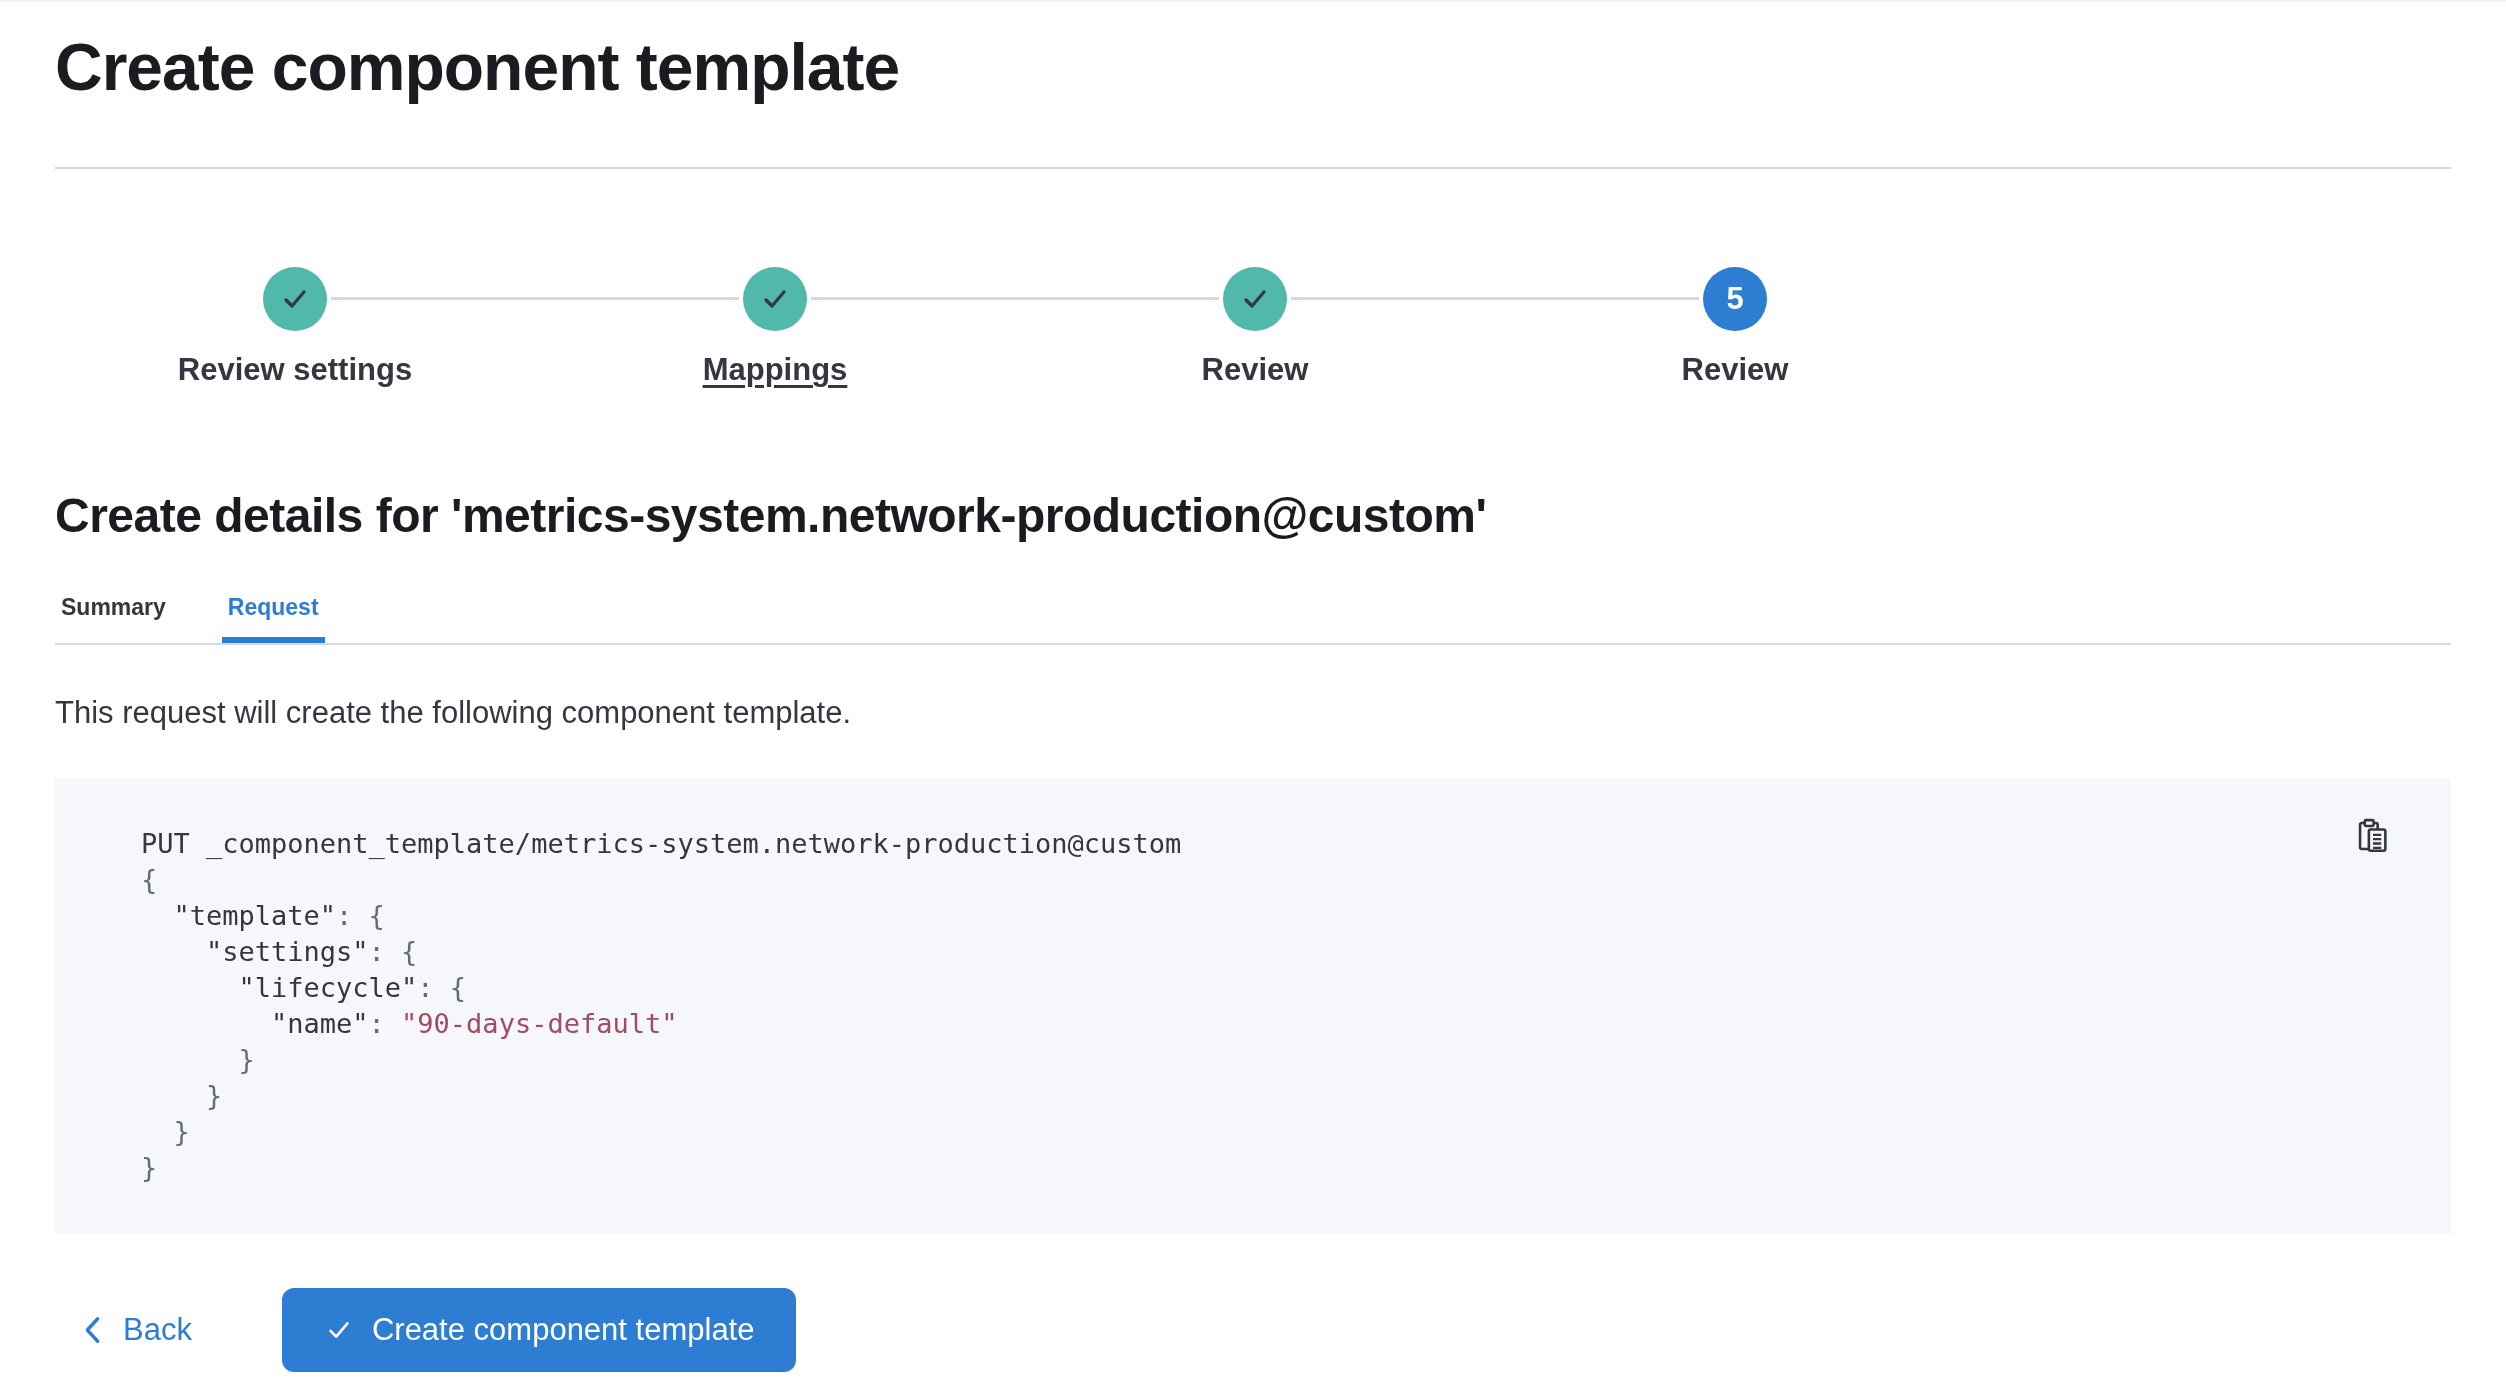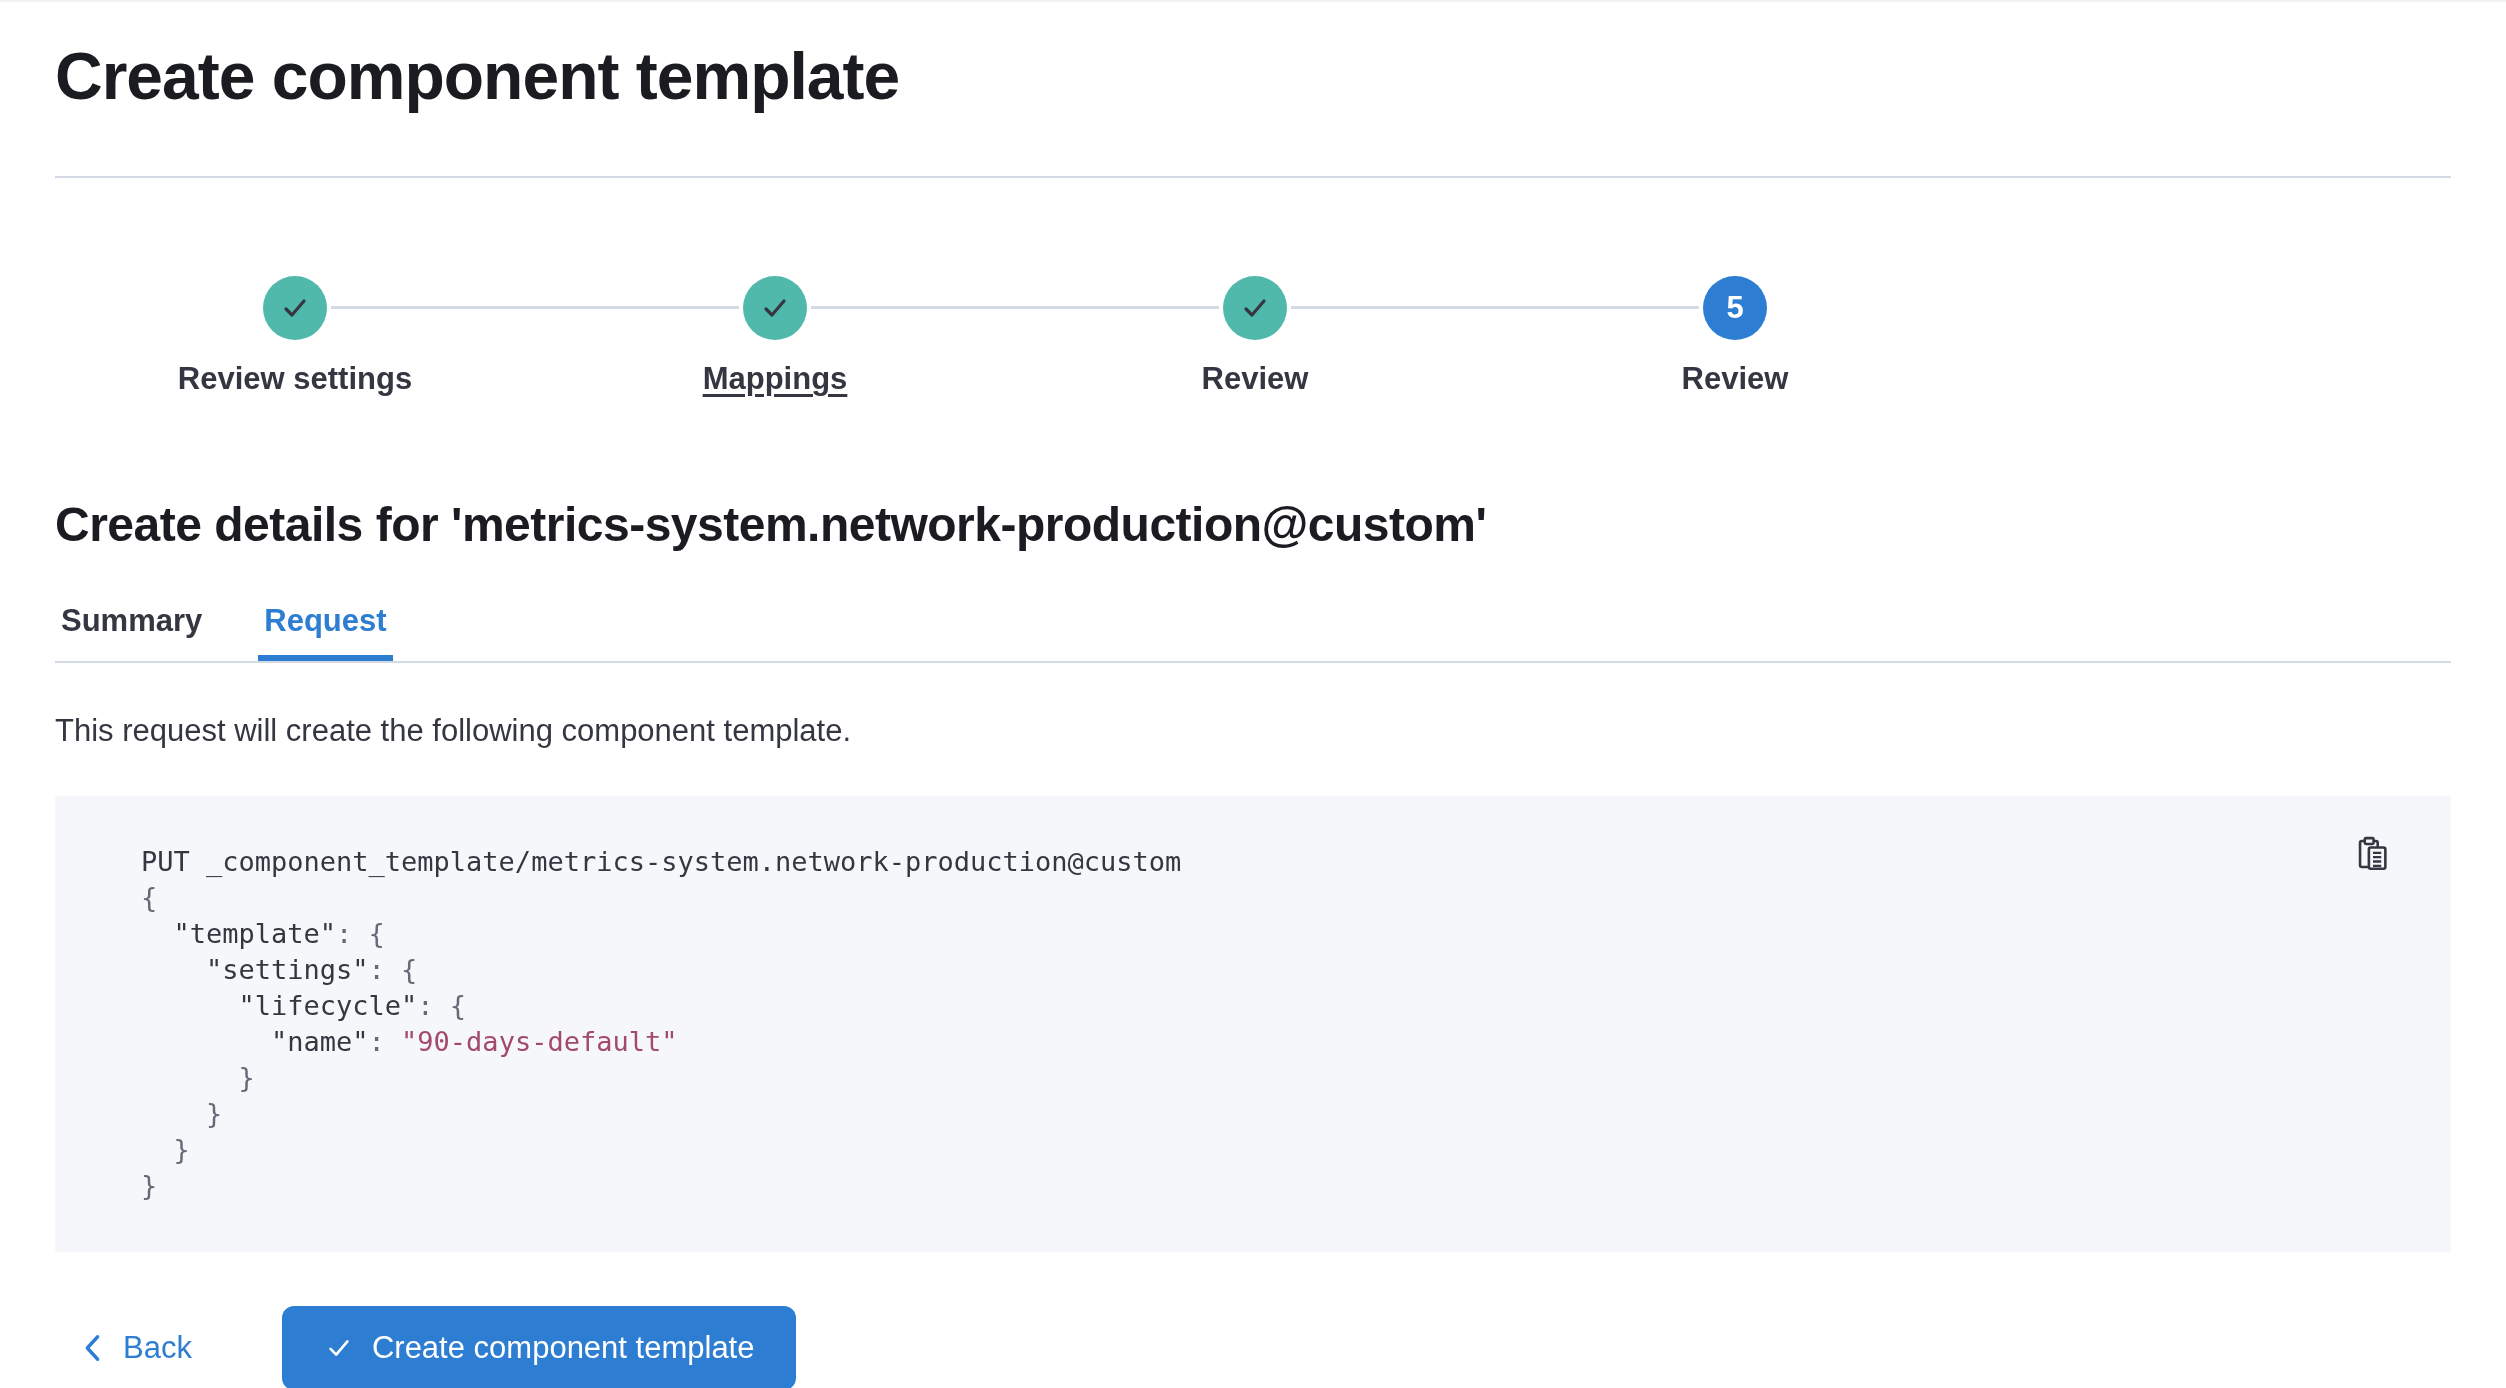--- a/index.html
+++ b/index.html
@@ -8,21 +8,21 @@
     --border:#d3dae6;
     --text:#343741;
     --title:#1a1c21;
     --code-bg:#f5f7fa;
     --code-string:#a34a68;
     --code-punct:#646a77;
   }
   *{margin:0;padding:0;box-sizing:border-box;}
   html,body{width:2506px;height:1388px;background:#fff;}
   body{font-family:"Liberation Sans","DejaVu Sans",sans-serif;color:var(--text);}
-  .page{width:2506px;height:1388px;padding:9px 55px;border-top:2px solid #f0f1f4;}
+  .page{width:2506px;height:1388px;padding:0 55px;border-top:2px solid #f0f1f4;}
 
   
   .page-title{font-size:66px;font-weight:800;letter-spacing:-1px;color:var(--title);margin-top:26px;line-height:1.2;}
   .title-rule{border:none;border-top:2px solid var(--border);margin-top:60px;}
 
   
   .steps{display:flex;margin-top:98px;}
   .step{width:480px;display:flex;flex-direction:column;align-items:center;position:relative;cursor:pointer;background:none;border:none;font:inherit;}
   .step-track{height:64px;width:100%;display:flex;align-items:center;justify-content:center;position:relative;}
   .connector{position:absolute;top:30px;height:3px;background:var(--border);}
@@ -34,21 +34,21 @@
   .circle.complete{background:var(--success);}
   .circle.current{background:var(--primary);color:#fff;font-size:31px;font-weight:700;}
   .step-label{margin-top:20px;font-size:31px;font-weight:700;color:var(--text);line-height:1.25;}
   .step-label.underlined{text-decoration:underline;text-decoration-thickness:3px;text-underline-offset:5px;}
 
   
   .review-heading{font-size:48px;font-weight:800;letter-spacing:-0.5px;color:var(--title);margin-top:96px;line-height:1.25;}
 
   
   .tabs{display:flex;gap:50px;margin-top:42px;border-bottom:2px solid var(--border);}
-  .tab{font-size:31px;font-weight:600;padding:6px 6px 22px 6px;color:var(--text);cursor:pointer;background:none;border:none;font-family:inherit;}
+  .tab{font-size:23px;font-weight:600;padding:6px 6px 22px 6px;color:var(--text);cursor:pointer;background:none;border:none;font-family:inherit;}
   .tab.active{color:var(--primary);box-shadow:inset 0 -6px 0 var(--primary);}
 
   
   .desc{font-size:31px;font-weight:400;color:var(--text);margin-top:46px;line-height:1.4;}
 
   
   .code-block{position:relative;background:var(--code-bg);margin-top:44px;padding:48px 120px 48px 45px;}
   .code{font-family:"DejaVu Sans Mono","Liberation Mono",monospace;font-size:27px;line-height:36px;white-space:pre;color:var(--text);margin-left:41px;}
   .t-plain{color:var(--text);}
   .t-punct{color:var(--code-punct);}

